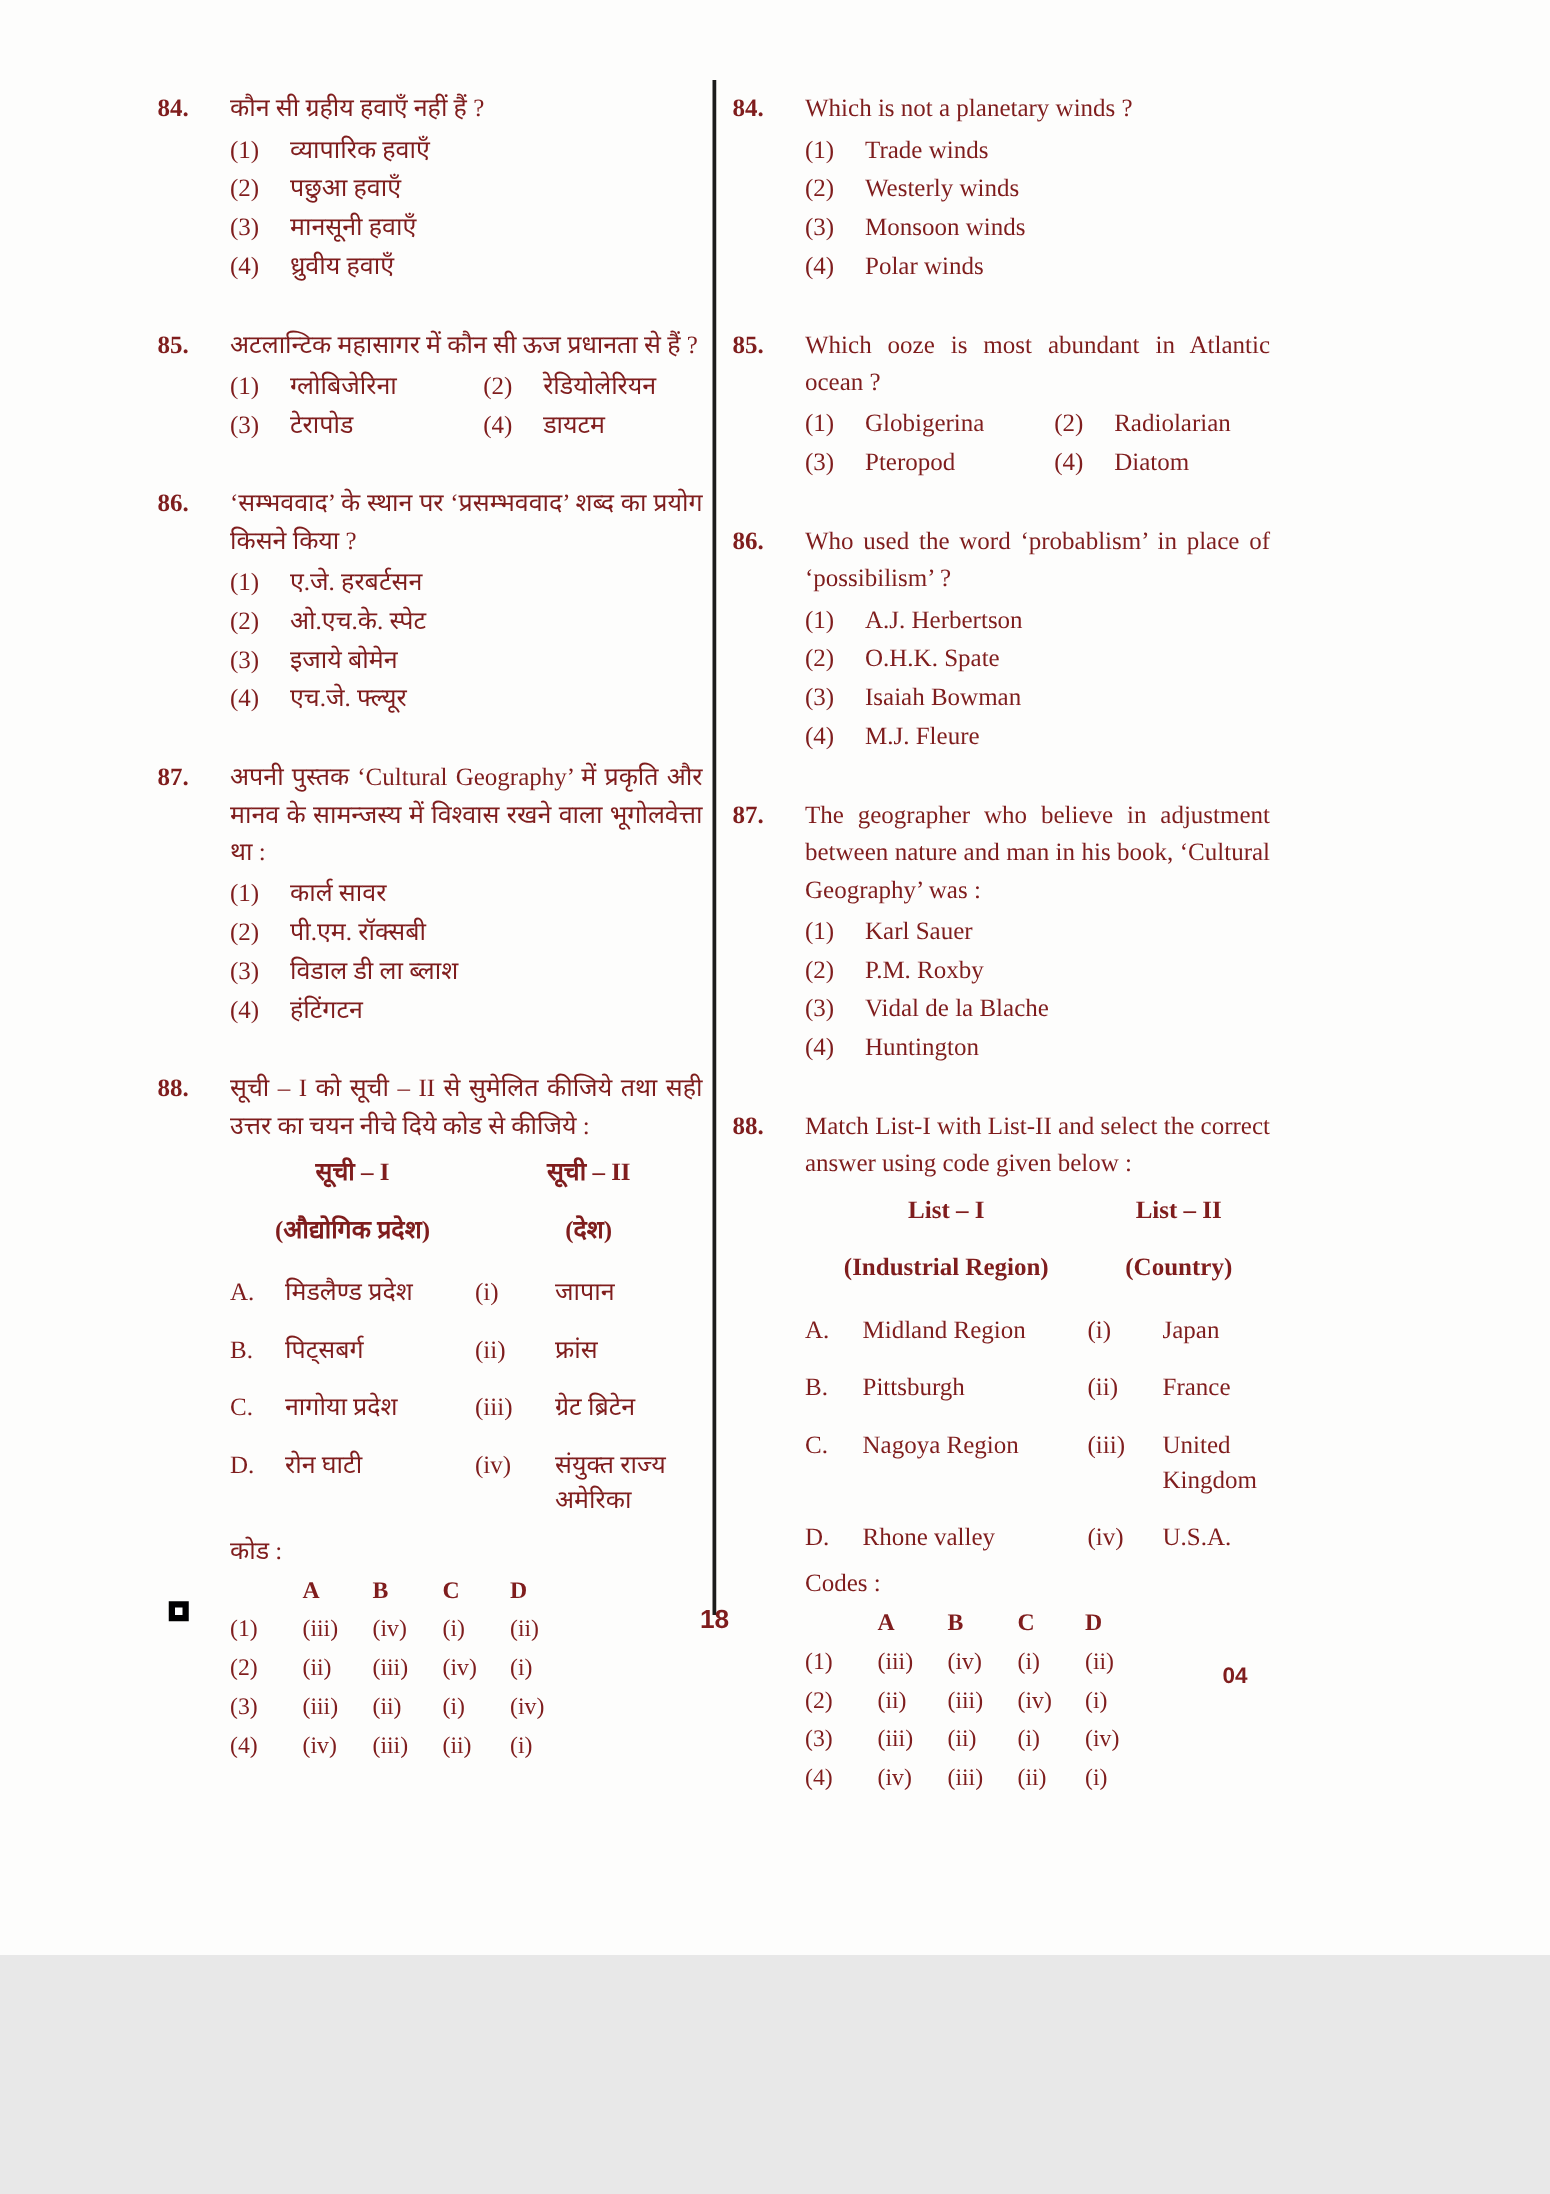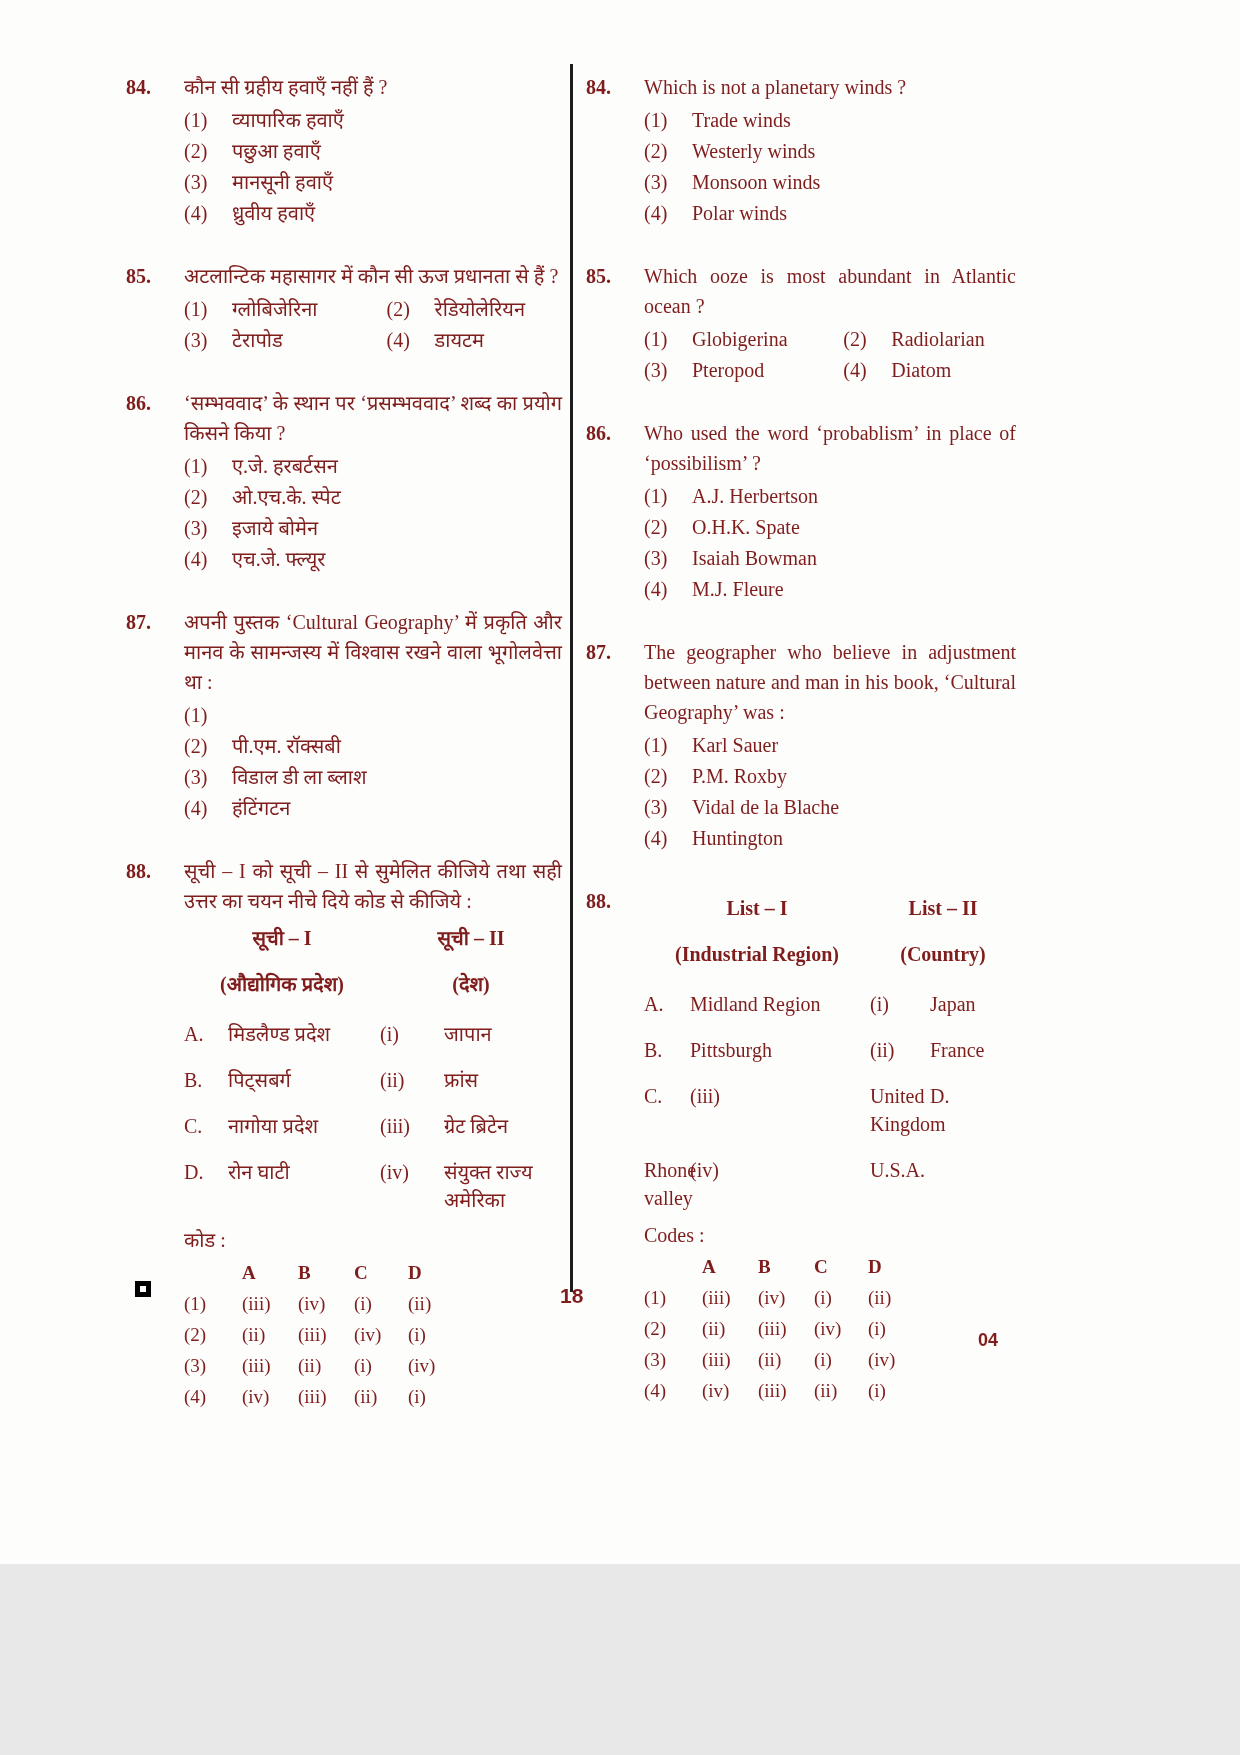--- a/index.html
+++ b/index.html
@@ -116,20 +116,21 @@
       </div>
     </div>
 
     <div class="q">
       <div class="qnum">87.</div>
       <div>
         <div class="stem">अपनी पुस्तक ‘Cultural Geography’ में प्रकृति और मानव के सामन्जस्य में विश्वास रखने वाला भूगोलवेत्ता था :</div>
         <div class="opts">
           <div class="opt">
             <span>(1)</span>
+            <span>कार्ल सावर</span>
           </div>
           <div class="opt">
             <span>(2)</span>
             <span>पी.एम. रॉक्सबी</span>
           </div>
           <div class="opt">
             <span>(3)</span>
             <span>विडाल डी ला ब्लाश</span>
           </div>
           <div class="opt">
@@ -296,34 +297,36 @@
             <span>(4)</span>
             <span>Huntington</span>
           </div>
         </div>
       </div>
     </div>
 
     <div class="q">
       <div class="qnum">88.</div>
       <div>
+        <div class="stem">Match List-I with List-II and select the correct answer using code given below :</div>
         <div class="match">
           <div class="h1">List – I</div>
           <div class="h2">List – II</div>
           <div class="h1 sub">(Industrial Region)</div>
           <div class="h2 sub">(Country)</div>
           <div>A.</div>
           <div>Midland Region</div>
           <div>(i)</div>
           <div>Japan</div>
           <div>B.</div>
           <div>Pittsburgh</div>
           <div>(ii)</div>
           <div>France</div>
           <div>C.</div>
+          <div>Nagoya Region</div>
           <div>(iii)</div>
           <div>United Kingdom</div>
           <div>D.</div>
           <div>Rhone valley</div>
           <div>(iv)</div>
           <div>U.S.A.</div>
         </div>
         <div class="codes-label">Codes :</div>
         <div class="codes">
           <div class="cell"></div>

